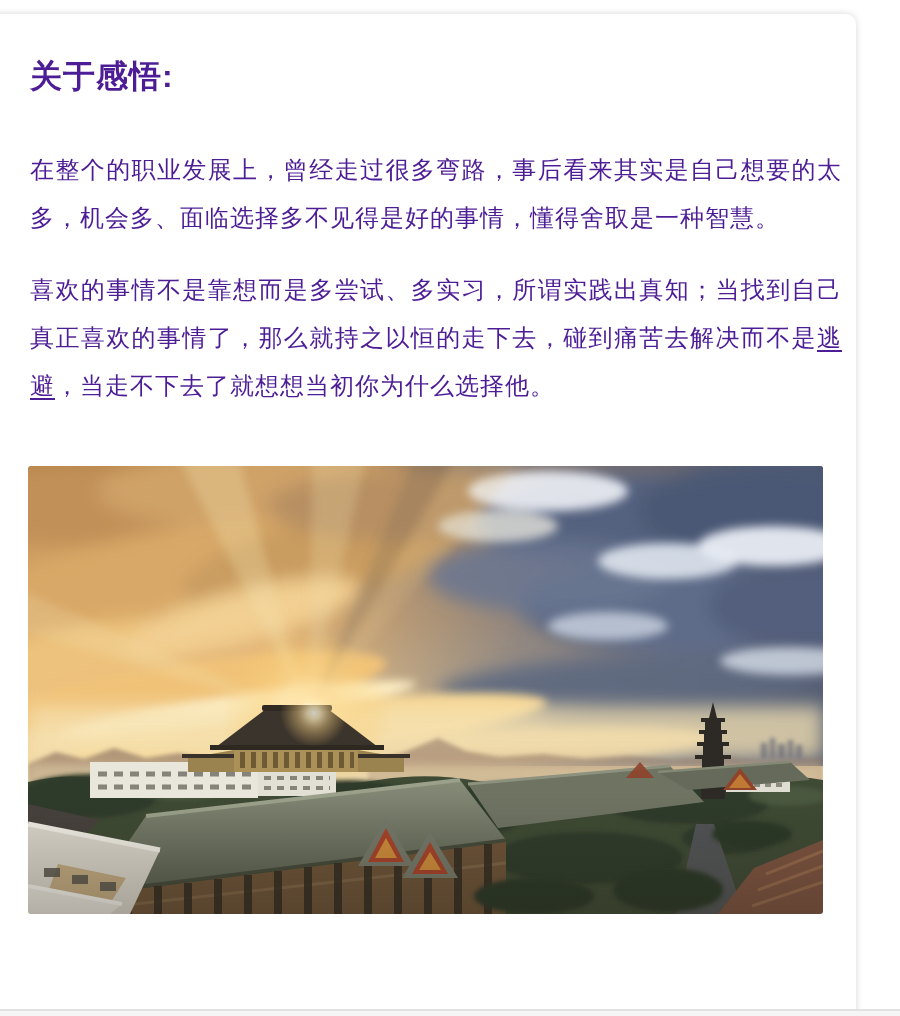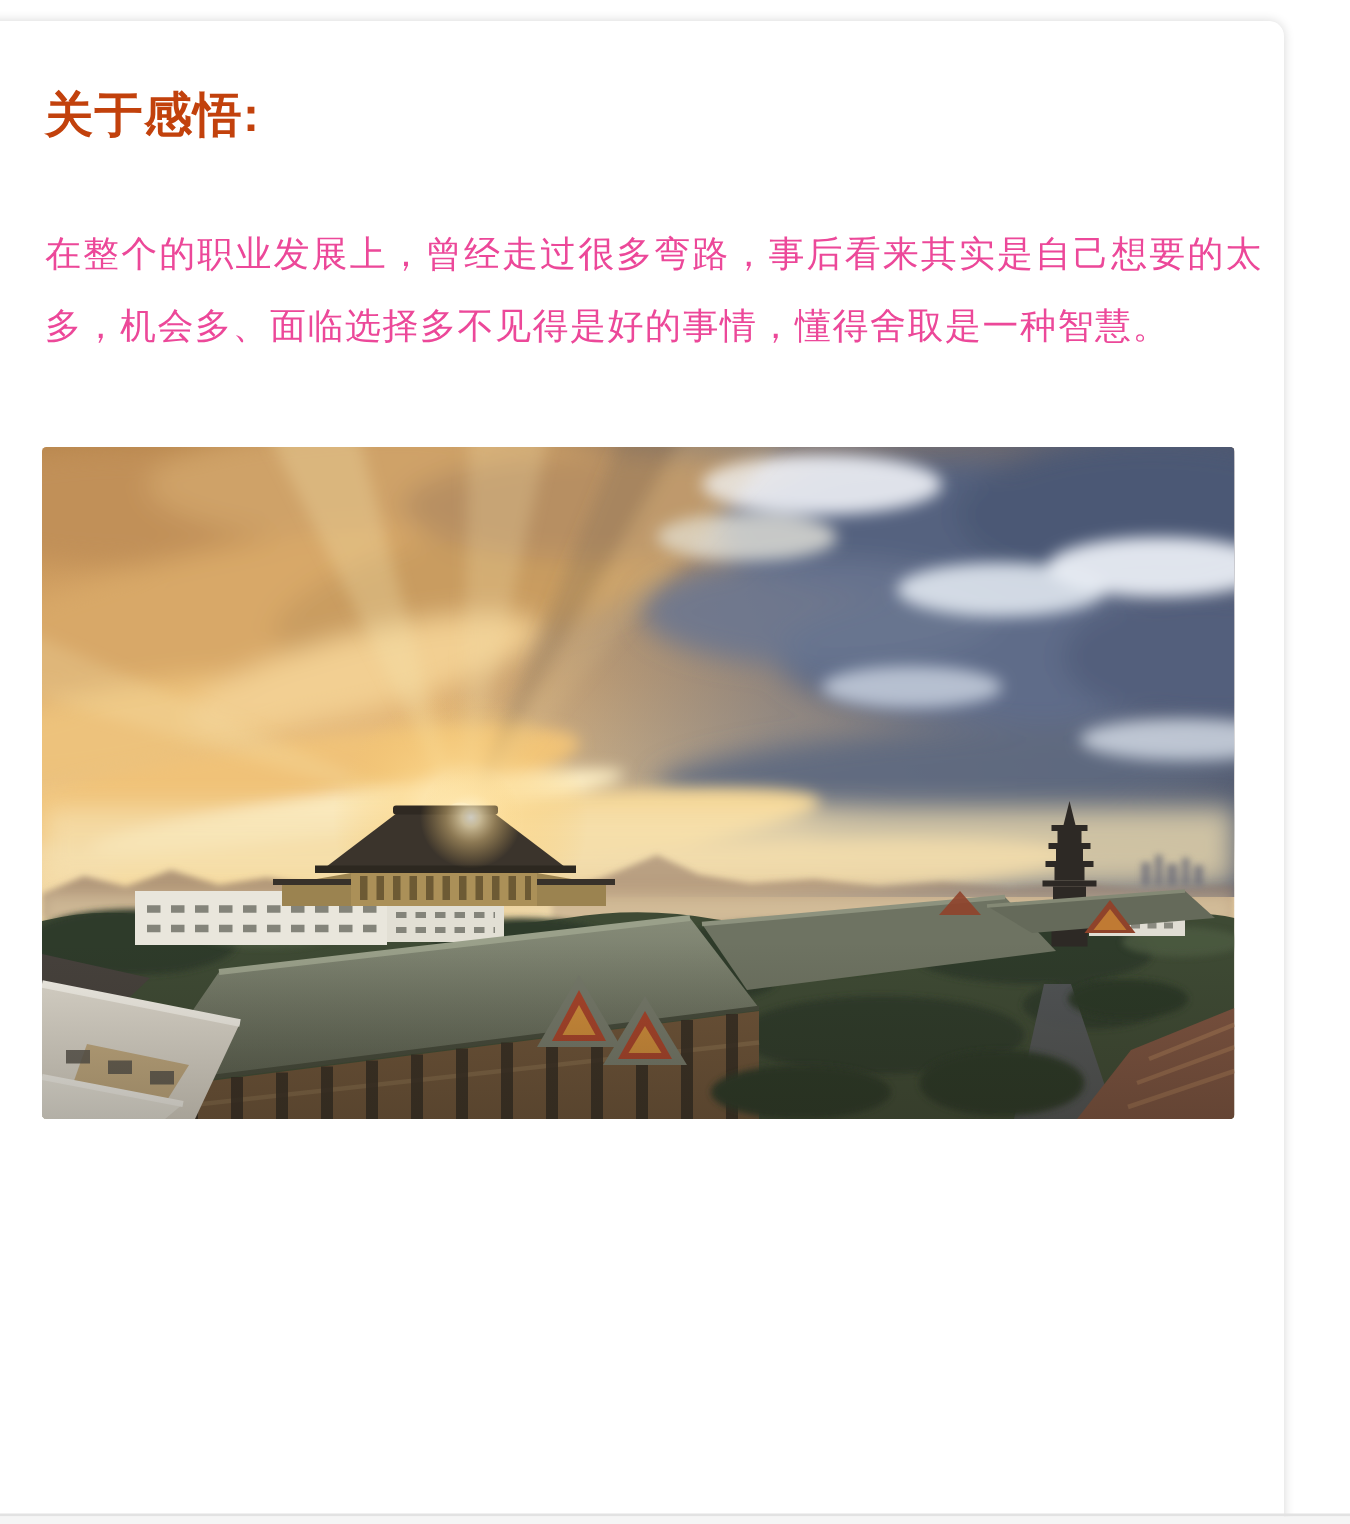--- a/index.html
+++ b/index.html
@@ -10,24 +10,24 @@
   }
   .card{
     position:absolute;left:-30px;top:14px;width:886px;height:1080px;
     background:#ffffff;border-radius:10px;
     box-shadow:0 0 7px rgba(0,0,0,0.16);
     padding-left:60px;box-sizing:border-box;
   }
   .heading{
     margin:42px 0 0 0;
     font-size:32px;line-height:40px;font-weight:bold;
-    color:#c2410c;letter-spacing:1px;
+    color:#4c1d95;letter-spacing:1px;
   }
   .para{
-    width:812px;margin:0;color:#ec4899;
+    width:812px;margin:0;color:#4c1d95;
     font-size:24px;line-height:48px;letter-spacing:1px;
     text-align:justify;
   }
   .para.first{margin-top:50px;}
   .para.mid{margin-top:24px;}
   .para.last{margin-top:23px;}
   .u{text-decoration:underline;text-underline-offset:4px;}
   .photo-figure{
     margin:56px 0 0 -2px;width:795px;height:448px;
     border-radius:3px;overflow:hidden;display:block;cursor:pointer;
@@ -43,20 +43,21 @@
 </style>
 </head>
 <body>
 
 <div class="card">
 
   <h2 class="heading">关于感悟:</h2>
 
   <p class="para first">在整个的职业发展上，曾经走过很多弯路，事后看来其实是自己想要的太多，机会多、面临选择多不见得是好的事情，懂得舍取是一种智慧。</p>
 
+  <p class="para mid"><span>喜欢的事情不是靠想而是多尝试、多实习，所谓实践出真知；当找到自己真正喜欢的事情了，那么就持之以恒的走下去，碰到痛苦去解决而不是</span><span class="u">逃避</span><span>，当走不下去了就想想当初你为什么选择他。</span></p>
 
 
   <figure class="photo-figure" aria-label="夕阳余晖下的大学校园：金色与蓝灰色云层、传统中式屋顶、白色教学楼与宝塔剪影">
     <svg viewBox="0 0 795 448" width="795" height="448" role="img">
       <defs>
         <linearGradient id="skyW" x1="0" y1="0" x2="0" y2="1">
           <stop offset="0" stop-color="#b9874e"></stop>
           <stop offset="0.35" stop-color="#dfae6e"></stop>
           <stop offset="0.62" stop-color="#f2d49c"></stop>
           <stop offset="0.8" stop-color="#f7e7bd"></stop>

